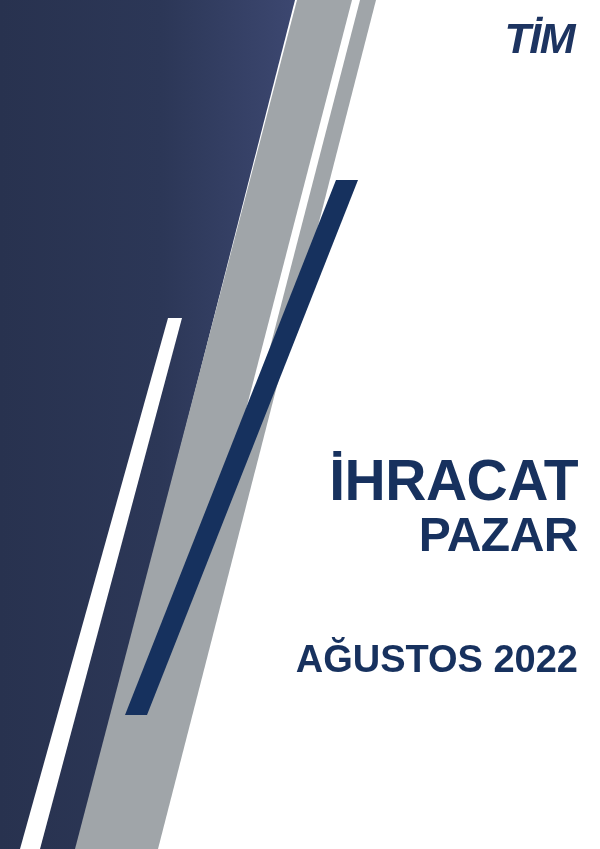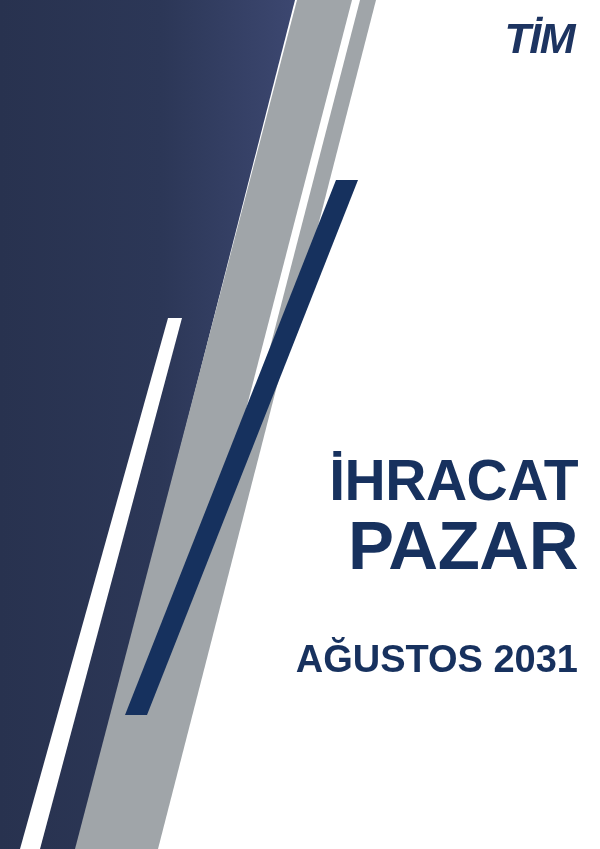--- a/index.html
+++ b/index.html
@@ -68,21 +68,21 @@
     text-align: right;
     color: #17315e;
   }
   .title-line {
     font-weight: bold;
     letter-spacing: -0.5px;
     line-height: 1.0;
     white-space: nowrap;
   }
   .title-line-1 { font-size: 57px; padding-left: 32px; }
-  .title-line-2 { font-size: 69px; margin-top: 2px; }
+  .title-line-2 { font-size: 48px; margin-top: 2px; }
   .title-line-3 { font-size: 52px; margin-top: 3px; }
 
   .subtitle {
     position: absolute;
     left: 0;
     top: 640px;
     width: 578px;
     text-align: right;
     color: #17315e;
     font-size: 38px;
@@ -122,15 +122,15 @@
 
   <div class="logo">
     <div class="logo-mark">TİM</div>
   </div>
 
   <div class="title-block">
     <div class="title-line title-line-1">İHRACAT</div>
     <div class="title-line title-line-2">PAZAR</div>
   </div>
 
-  <div class="subtitle">AĞUSTOS 2031</div>
+  <div class="subtitle">AĞUSTOS 2022</div>
 
 </div>
 
 </body></html>

